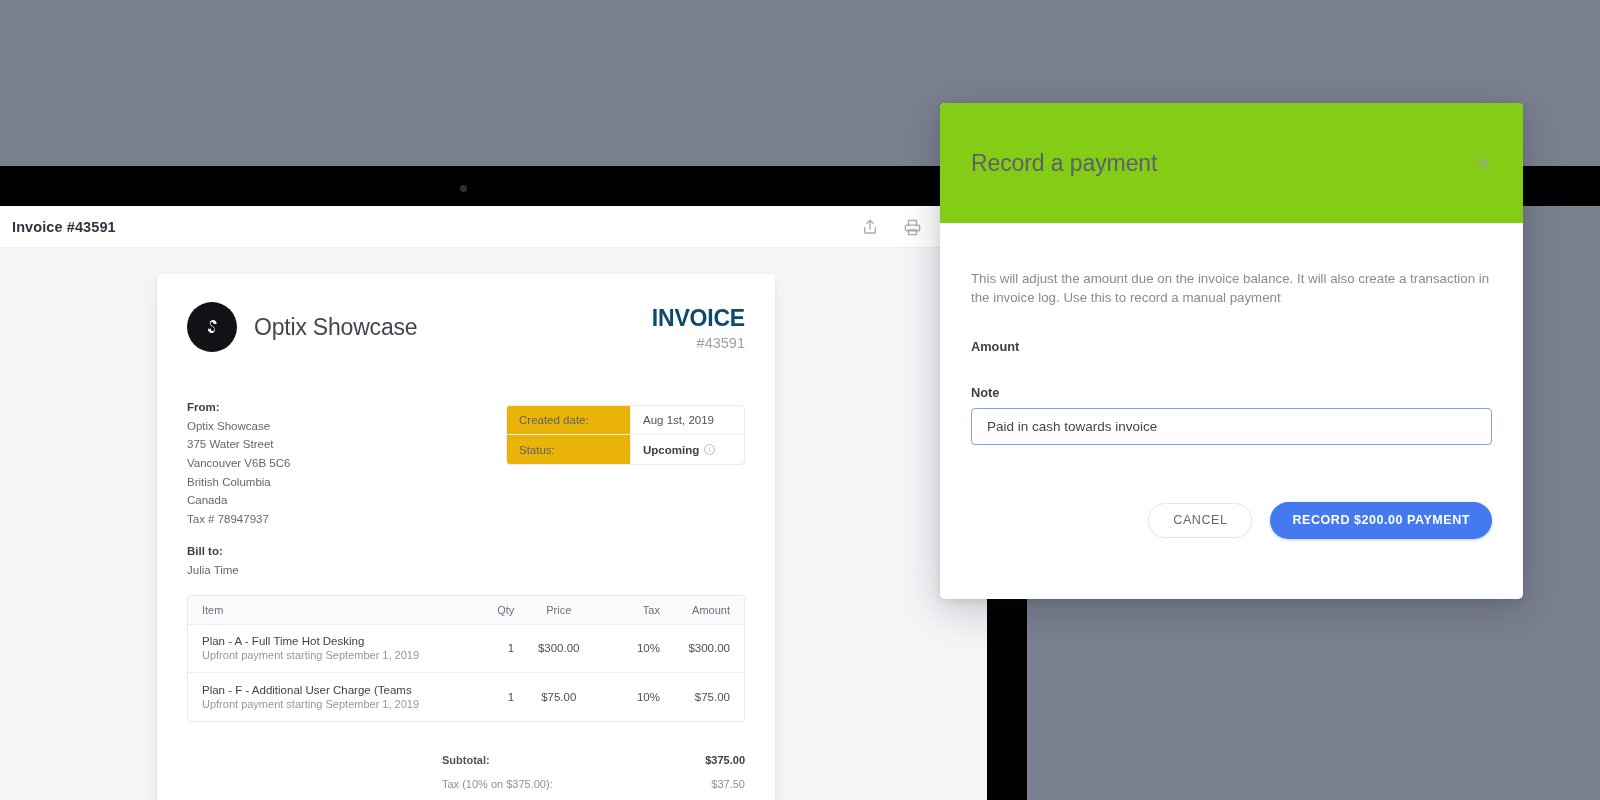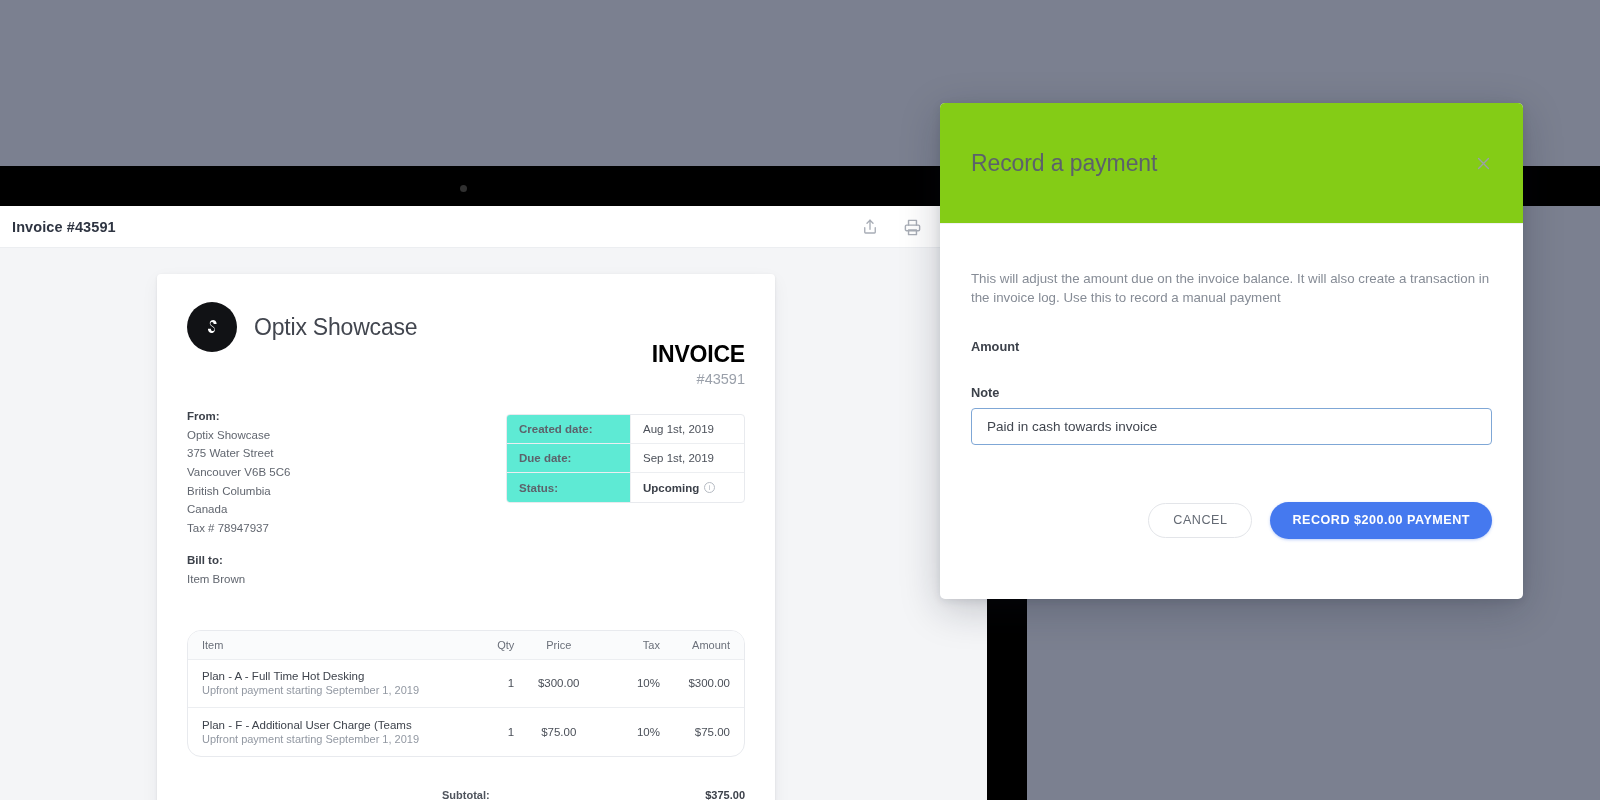--- a/index.html
+++ b/index.html
@@ -93,57 +93,57 @@
     width: 50px; height: 50px; border-radius: 50%;
     background: #111215;
     display: flex; align-items: center; justify-content: center;
     flex: none;
   }
   .brand-name {
     font-size: 23px; color: #42464f; font-weight: normal; letter-spacing: -.2px;
   }
   .inv-head-right { text-align: right; padding-top: 3px; }
   .inv-word {
-    font-size: 23px; font-weight: bold; color: #000000; letter-spacing: -.2px; margin-top: 36px;
+    font-size: 23px; font-weight: bold; color: #0c4a6e; letter-spacing: -.2px;
   }
   .inv-num { font-size: 14.5px; color: #9aa0aa; margin-top: 3px; }
 
-  .inv-mid { display: flex; justify-content: space-between; margin-top: 20px; }
+  .inv-mid { display: flex; justify-content: space-between; margin-top: 46px; }
 
   .addr { font-size: 11.5px; color: #61666f; line-height: 1.62; }
   .addr .lbl { font-weight: bold; color: #3c414a; }
   .addr-block2 { margin-top: 14px; }
 
   .meta-table {
     width: 239px; border: 1px solid #e8eaee; border-radius: 4px;
     overflow: hidden; align-self: flex-start; margin-top: 7px;
   }
   .meta-row { display: flex; border-bottom: 1px solid #eceef1; height: 29px; }
   .meta-row:last-child { border-bottom: none; }
   .meta-k {
-    width: 124px; background: #5eead4; border-right: 1px solid #eceef1;
+    width: 124px; background: #eab308; border-right: 1px solid #eceef1;
     display: flex; align-items: center; padding-left: 12px;
-    font-size: 11.5px; color: #5d626b; font-weight: bold;
+    font-size: 11.5px; color: #5d626b;
   }
   .meta-v {
     flex: 1; display: flex; align-items: center; padding-left: 12px;
     font-size: 11.5px; color: #4c515a;
   }
   .meta-v.strong { font-weight: bold; color: #3a3f48; }
   .info-circle {
     display: inline-block; width: 11px; height: 11px; border-radius: 50%;
     border: 1px solid #b6bbc3; color: #b6bbc3;
     font-size: 8px; line-height: 9px; text-align: center;
     margin-left: 5px; font-weight: normal;
   }
 
   
   .items {
-    margin-top: 41px;
-    border: 1px solid #e8eaee; border-radius: 14px; overflow: hidden;
+    margin-top: 15px;
+    border: 1px solid #e8eaee; border-radius: 4px; overflow: hidden;
   }
   .items-head {
     display: flex; background: #fafbfc; height: 29px; align-items: center;
     border-bottom: 1px solid #eceef1;
     font-size: 11px; color: #6b707a;
   }
   .items-row {
     display: flex; align-items: center; min-height: 48px;
     border-bottom: 1px solid #eceef1;
   }
@@ -307,32 +307,28 @@
               <div class="lbl">From:</div>
               <div>Optix Showcase</div>
               <div>375 Water Street</div>
               <div>Vancouver V6B 5C6</div>
               <div>British Columbia</div>
               <div>Canada</div>
               <div>Tax # 78947937</div>
             </div>
             <div class="addr addr-block2">
               <div class="lbl">Bill to:</div>
-              <div>Item Brown</div>
+              <div>Julia Time</div>
             </div>
           </div>
 
           <div class="meta-table">
             <div class="meta-row">
               <div class="meta-k">Created date:</div>
               <div class="meta-v">Aug 1st, 2019</div>
-            </div>
-            <div class="meta-row">
-              <div class="meta-k">Due date:</div>
-              <div class="meta-v">Sep 1st, 2019</div>
             </div>
             <div class="meta-row">
               <div class="meta-k">Status:</div>
               <div class="meta-v strong">
                 <span>Upcoming</span>
                 <span class="info-circle">i</span>
               </div>
             </div>
           </div>
         </div>

